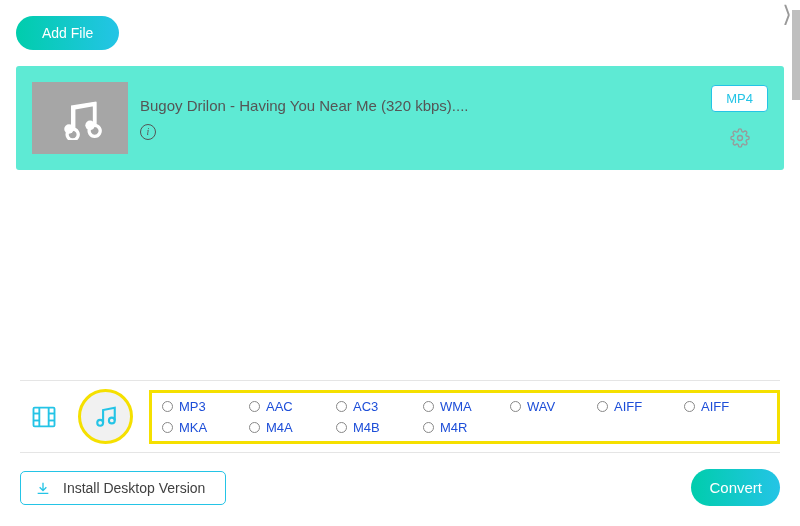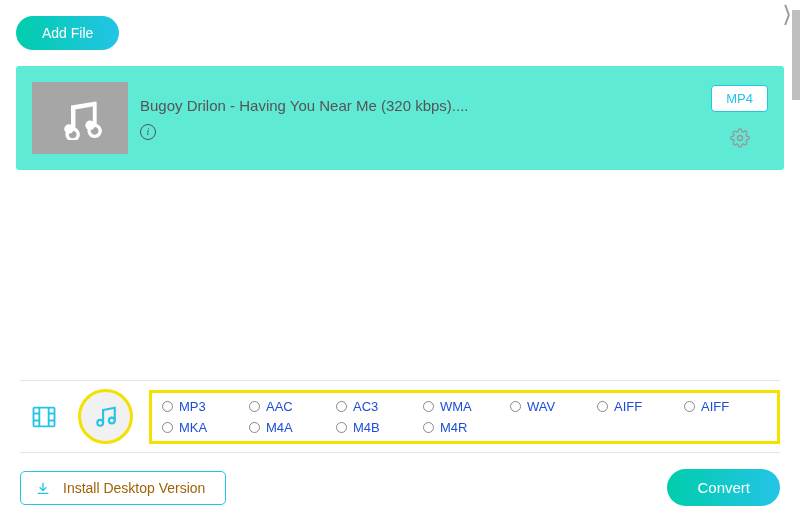--- a/index.html
+++ b/index.html
@@ -156,37 +156,37 @@
     }
     
     .action-row {
       display: flex;
       justify-content: space-between;
       align-items: center;
       margin-top: 16px;
     }
     .install-btn {
       border: 1.5px solid #24c4e6;
-      color: #a16207;
+      color: #404040;
       background: #fff;
       border-radius: 5px;
       padding: 8px 20px 8px 14px;
       font-size: 14px;
       display: flex;
       align-items: center;
       gap: 12px;
       cursor: pointer;
     }
     .install-btn svg { width: 16px; height: 16px; }
     .convert-btn {
       background: linear-gradient(90deg, #00cdac 0%, #24c4e6 100%);
       color: #fff;
       border: none;
       border-radius: 20px;
-      padding: 10px 30px;
+      padding: 10px 18px;
       font-size: 15px;
       font-weight: 500;
       cursor: pointer;
     }
     .scroll-indicator {
       position: absolute;
       right: 0;
       top: 10px;
       width: 8px;
       height: 90px;

